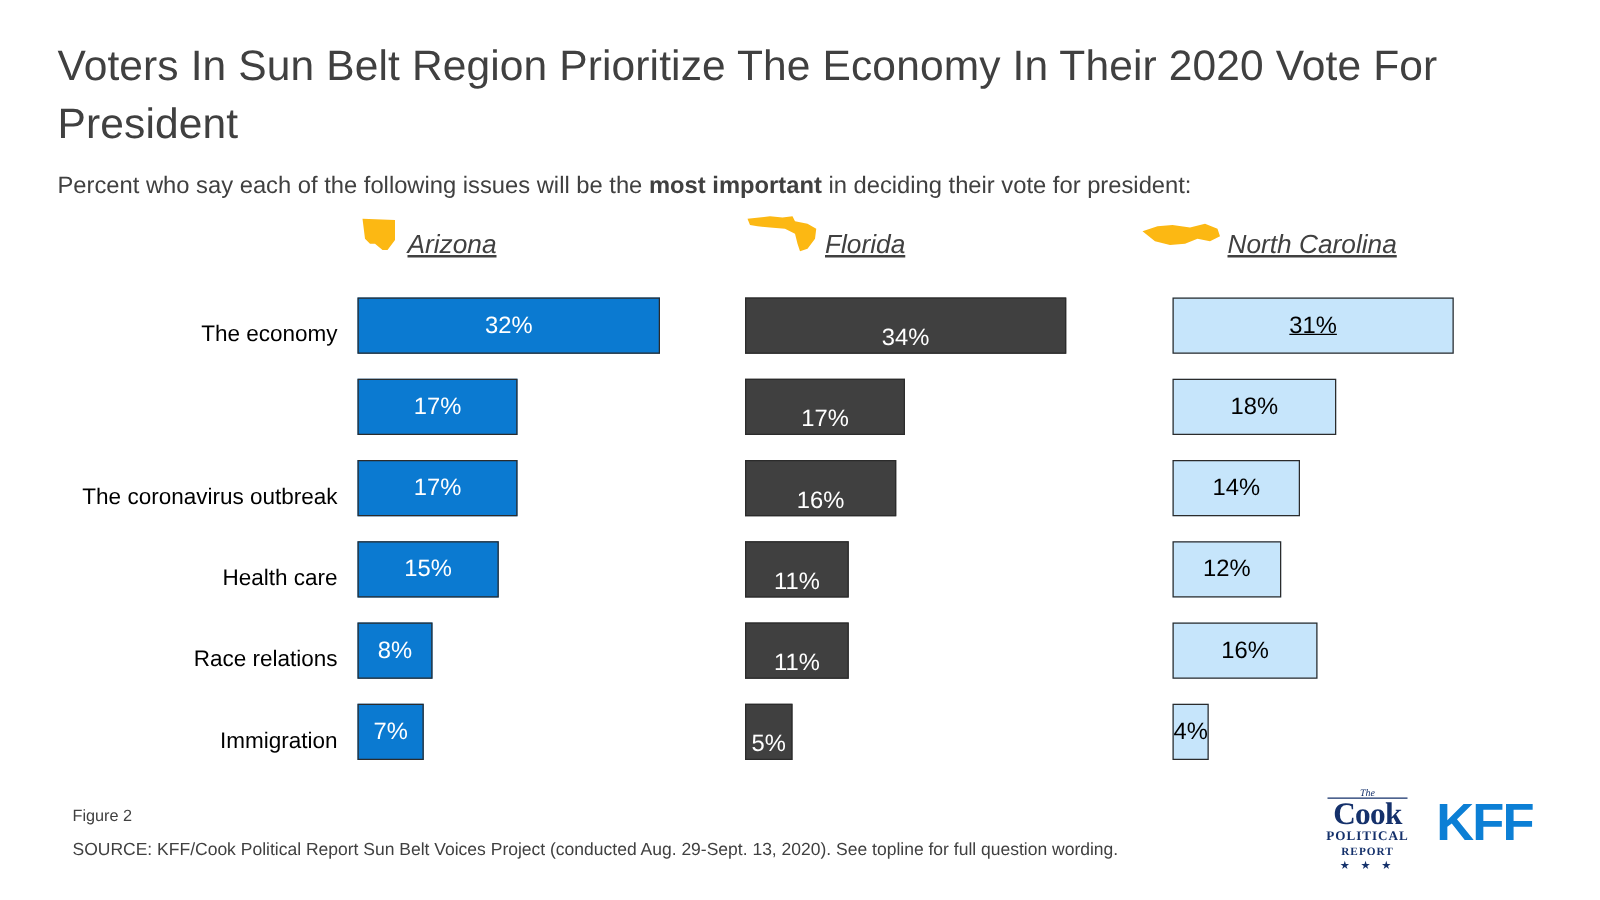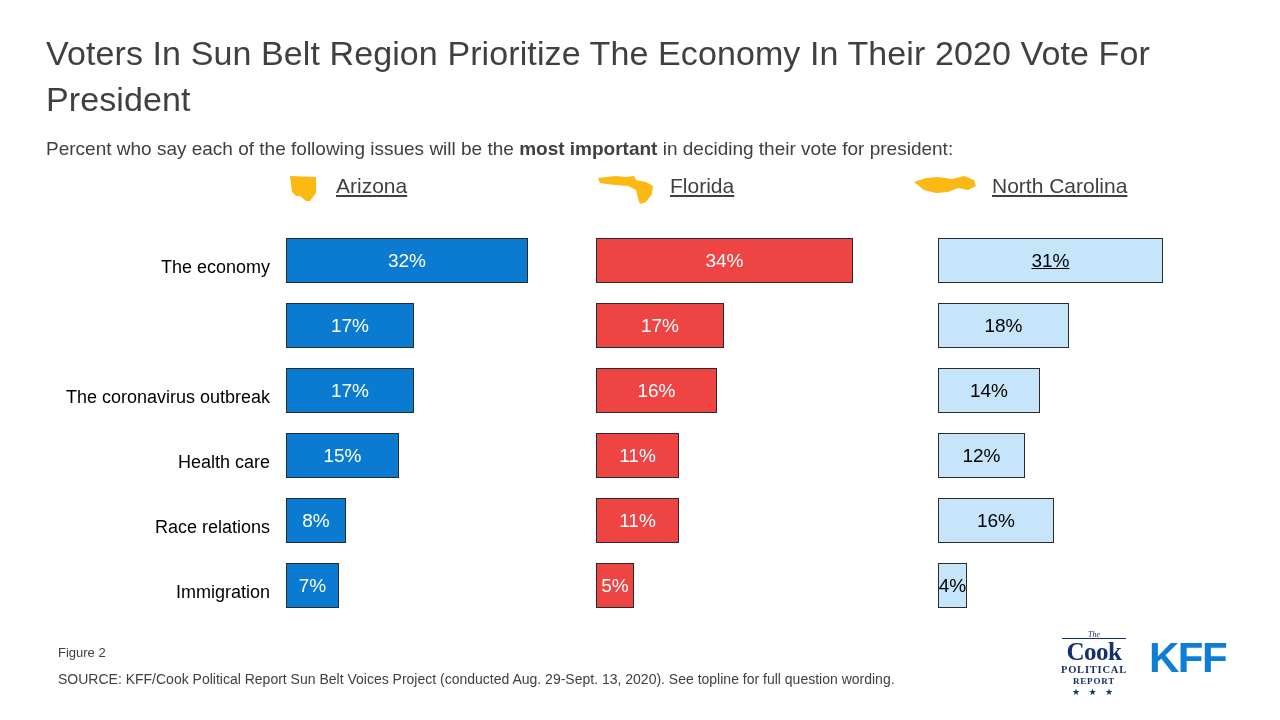--- a/index.html
+++ b/index.html
@@ -45,22 +45,23 @@
     color: #404040;
   }
   .subtitle b { font-weight: bold; }
 
   
   .col-header {
     position: absolute;
     top: 174px;
     height: 34px;
     display: flex;
-    align-items: flex-start;
-    gap: 14px;
+    align-items: flex-end;
+    gap: 4px;
+    font-style: italic;
   }
   .col-header .label {
     font-size: 21px;
     color: #404040;
     text-decoration: underline;
     white-space: nowrap;
   }
   .state-icon { display: block; }
 
   #hdr-az { left: 286px; }
@@ -93,21 +94,21 @@
     height: 45px;
     box-sizing: border-box;
     border: 1px solid #2b2b2b;
     display: flex;
     align-items: center;
     justify-content: center;
     font-size: 19px;
     white-space: nowrap;
   }
   .bar.az { background: #0b7ad1; color: #ffffff; }
-  .bar.fl { background: #ef4444; color: #ffffff; }
+  .bar.fl { background: #404040; color: #ffffff; align-items: flex-end; }
   .bar.nc { background: #c6e5fb; color: #000000; }
 
   
   .figure-no {
     position: absolute;
     left: 58px;
     top: 645px;
     font-size: 13px;
     color: #404040;
     text-align: center;

